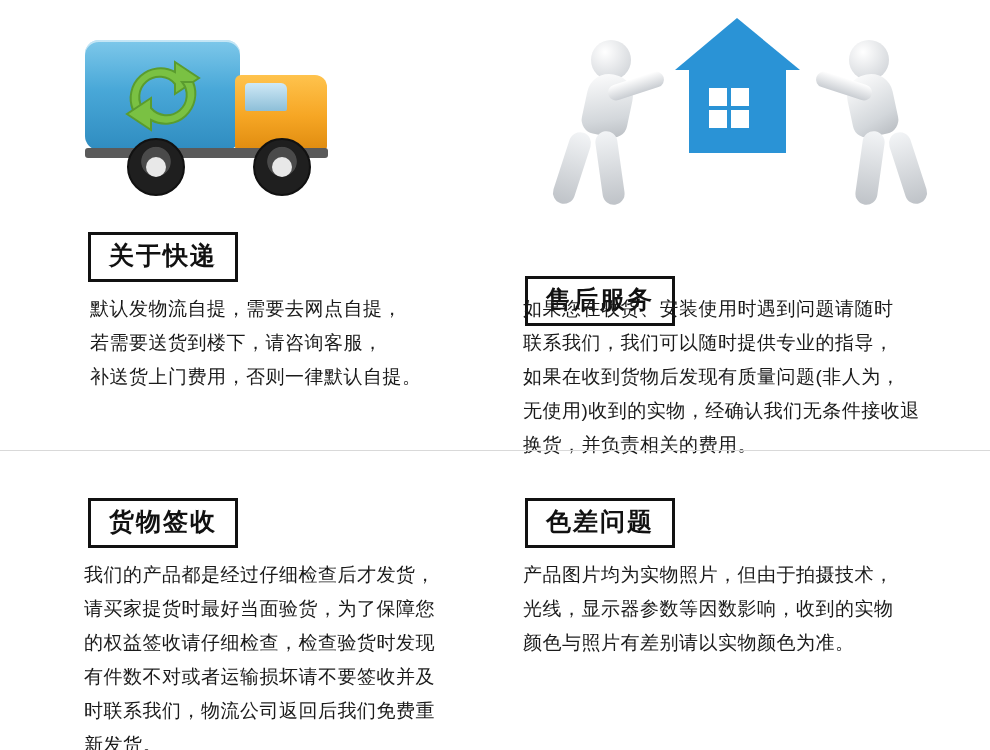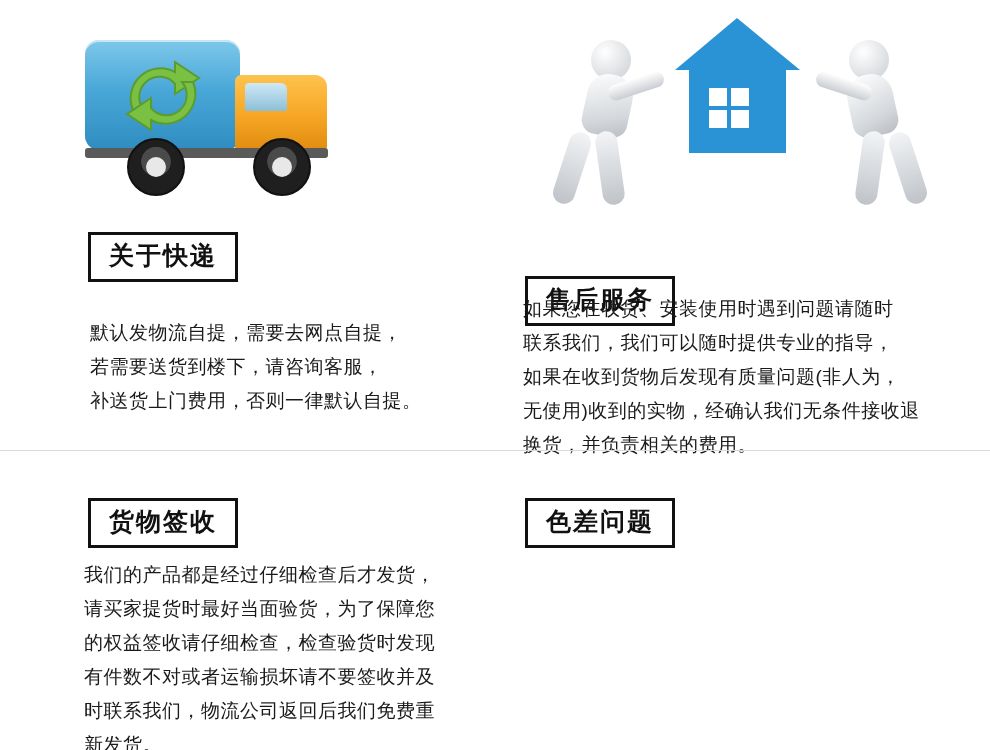--- a/index.html
+++ b/index.html
@@ -246,21 +246,21 @@
   .heading-pos-4 { position: absolute; left: 30px; top: 48px; }
 
   .body-text {
     position: absolute;
     font-size: 19px;
     line-height: 34px;
     color: #1a1a1a;
     white-space: pre-line;
     letter-spacing: .5px;
   }
-  .text-pos-1 { left: 90px; top: 292px; width: 400px; margin-top: 24px; }
+  .text-pos-1 { left: 90px; top: 292px; width: 400px; }
   .text-pos-2 { left: 28px; top: 292px; width: 450px; }
   .text-pos-3 { left: 84px; top: 108px; width: 400px; }
   .text-pos-4 { left: 28px; top: 108px; width: 440px; }
 </style>
 </head>
 <body>
 
 <div class="page">
 
   <div class="row row-top">
@@ -333,17 +333,20 @@
       <div class="body-text text-pos-3">我们的产品都是经过仔细检查后才发货，
 请买家提货时最好当面验货，为了保障您
 的权益签收请仔细检查，检查验货时发现
 有件数不对或者运输损坏请不要签收并及
 时联系我们，物流公司返回后我们免费重
 新发货。</div>
     </div>
 
     <div class="col col-right">
       <div class="heading heading-pos-4">色差问题</div>
+      <div class="body-text text-pos-4">产品图片均为实物照片，但由于拍摄技术，
+光线，显示器参数等因数影响，收到的实物
+颜色与照片有差别请以实物颜色为准。</div>
     </div>
 
   </div>
 
 </div>
 
 </body></html>

